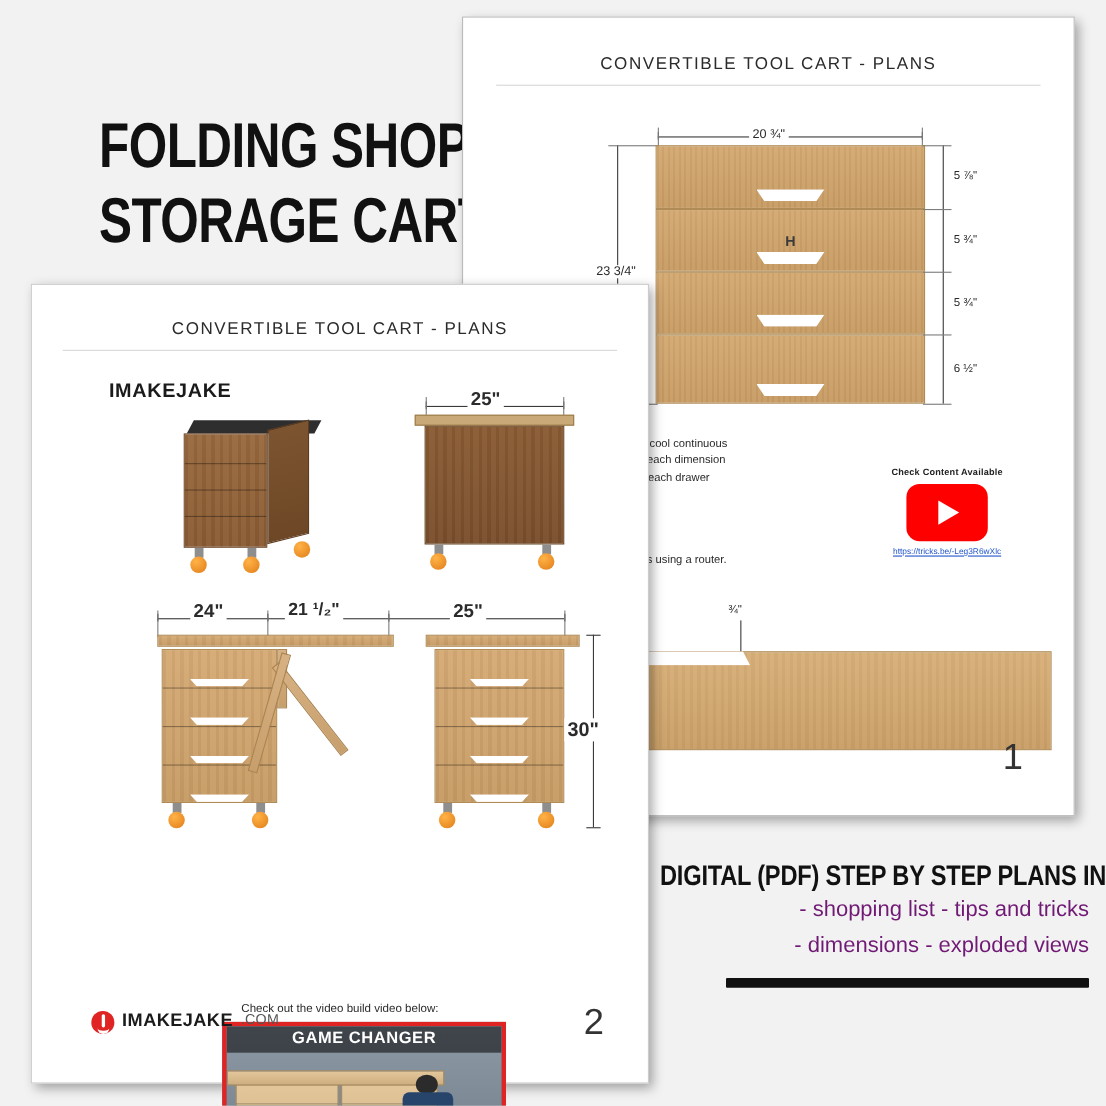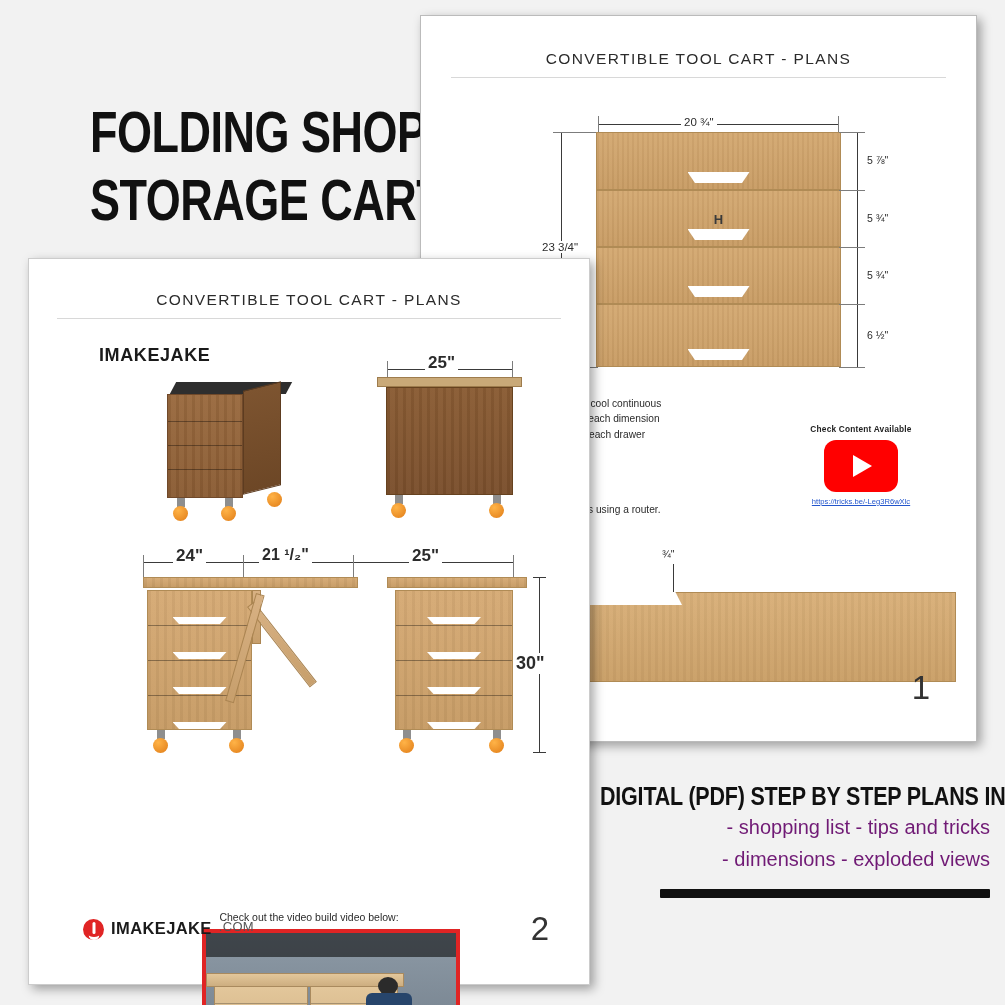--- a/index.html
+++ b/index.html
@@ -335,20 +335,21 @@
       </div>
       <div class="deskB" style="left:104px;top:52px;width:86px;height:70px;">
         <div class="drawerline" style="top:17px;"></div>
 
       </div>
       <div class="deskA" style="left:0;top:40px;width:196px;height:12px;"></div>
       <div class="person-head" style="left:172px;top:44px;"></div>
       <div class="person-body" style="left:160px;top:60px;width:46px;height:42px;"></div>
 
       <div class="bannerbar"></div>
+      <div class="bannertxt">GAME CHANGER</div>
     </div>
 
     <div class="logo">
       <span class="mark"></span>
       <span class="t1">IMAKEJAKE</span>
       <span class="t2">.COM</span>
     </div>
 
     <div class="pagenum" style="bottom:22px;right:22px;">2</div>
   </div>

